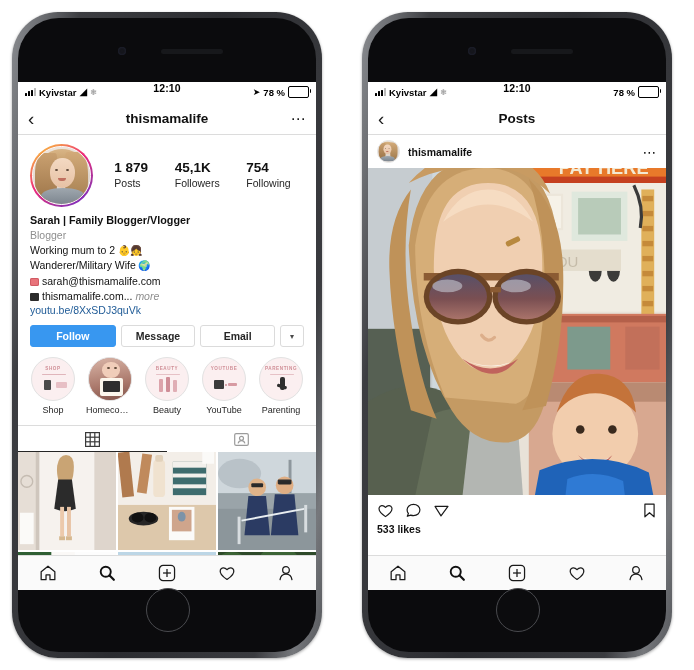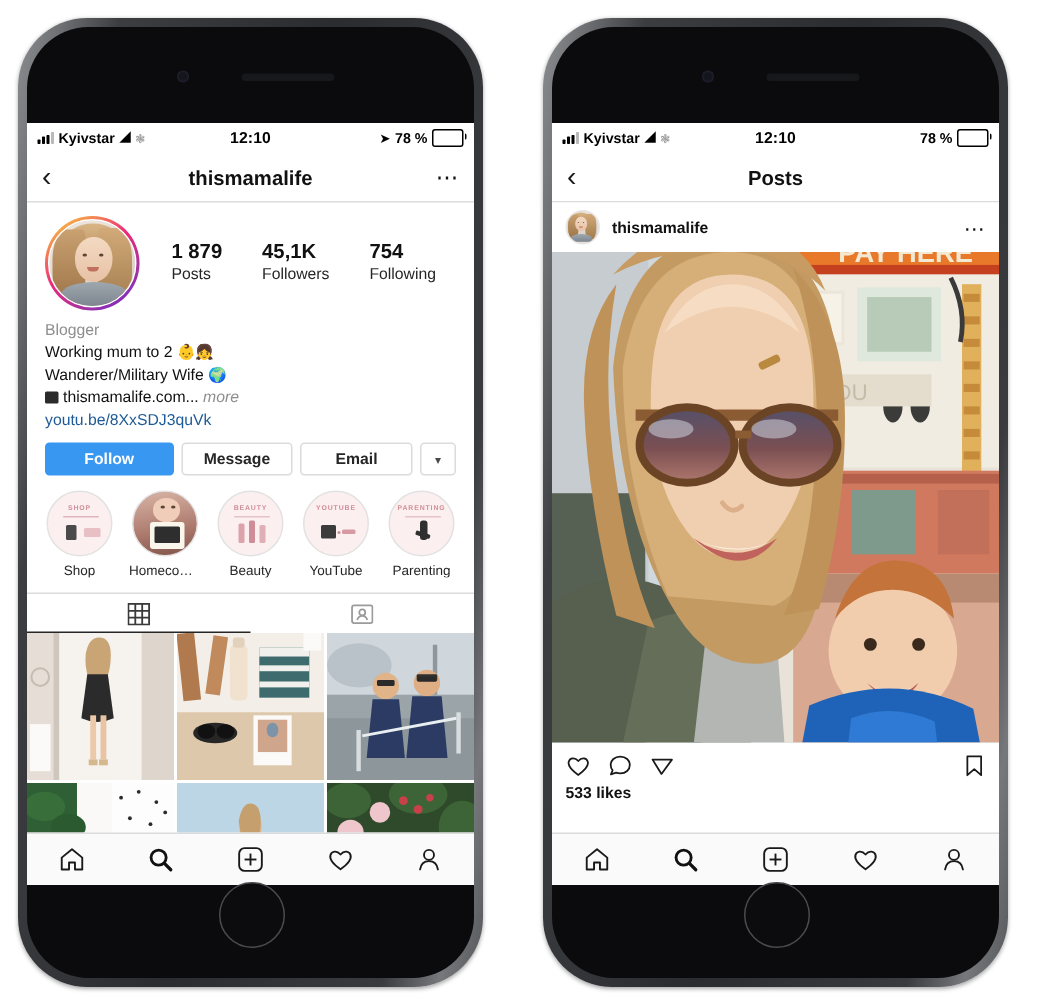--- a/index.html
+++ b/index.html
@@ -22,21 +22,21 @@
          box-shadow:inset 0 0 2px #2a2f45;}
   .home-btn{position:absolute;bottom:20px;left:50%;margin-left:-21px;width:42px;height:42px;
          border-radius:50%;border:1.6px solid #4a4b4f;background:#0c0c0e;}
 
   
   .screen{position:absolute;left:0;right:0;top:64px;height:507px;background:#fff;overflow:hidden;}
   .phone.left .screen{top:64px;height:508px;}
   .phone.right .screen{top:64px;height:508px;}
 
   
-  .statusbar{height:20px;display:flex;align-items:center;padding:0 7px;
+  .statusbar{height:20px;display:flex;padding:0 7px;
         font-size:9.5px;font-weight:bold;color:#000;background:#fff;}
   .sb-left{display:flex;align-items:center;gap:3px;flex:1;}
   .sb-center{font-size:10.5px;font-weight:bold;letter-spacing:.1px;}
   .sb-right{display:flex;align-items:center;gap:3px;flex:1;justify-content:flex-end;}
   .sig{display:flex;align-items:flex-end;gap:1px;height:8px;}
   .sig i{display:block;width:2px;background:#000;border-radius:.5px;}
   .sig i:nth-child(1){height:3px}.sig i:nth-child(2){height:5px}
   .sig i:nth-child(3){height:6.5px}.sig i:nth-child(4){height:8px;background:#b9b9b9}
   .carrier{font-size:9.5px;font-weight:600;}
   .wifi{font-size:10px;line-height:1;}
@@ -200,28 +200,32 @@
             <div class="lbl">Followers</div>
           </div>
           <div class="stat">
             <div class="num">754</div>
             <div class="lbl">Following</div>
           </div>
         </div>
       </div>
 
       <div class="bio">
+        <div class="name">Sarah | Family Blogger/Vlogger</div>
         <div class="cat">Blogger</div>
         <div class="row">
           <span>Working mum to 2</span>
           <span class="emoji">👶👧</span>
         </div>
         <div class="row">
           <span>Wanderer/Military Wife</span>
           <span class="emoji">🌍</span>
+        </div>
+        <div class="row">
+          <span class="mini-ic mail"></span><span>sarah@thismamalife.com</span>
         </div>
         <div class="row">
           <span class="mini-ic lap"></span><span>thismamalife.com...</span>
           <span class="more">more</span>
         </div>
         <div class="link">youtu.be/8XxSDJ3quVk</div>
       </div>
 
       <div class="btn-row">
         <div class="btn follow">Follow</div>

